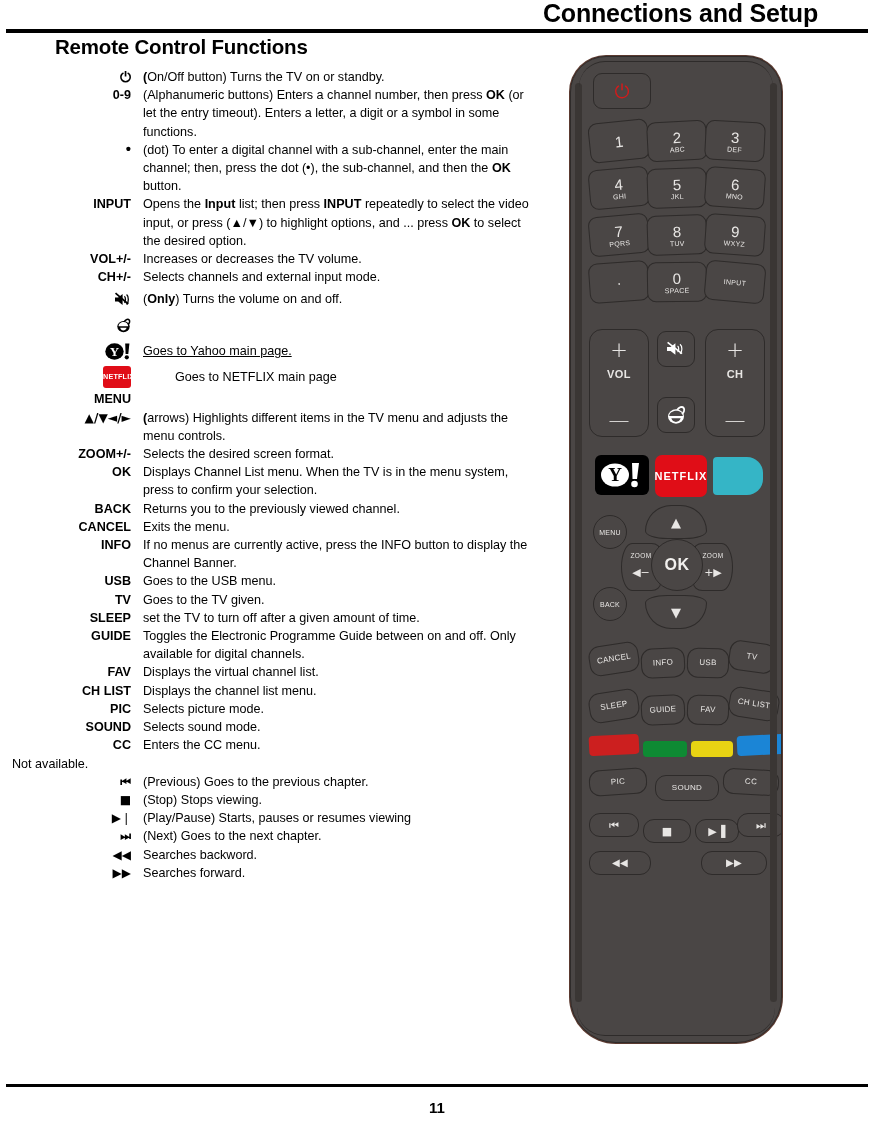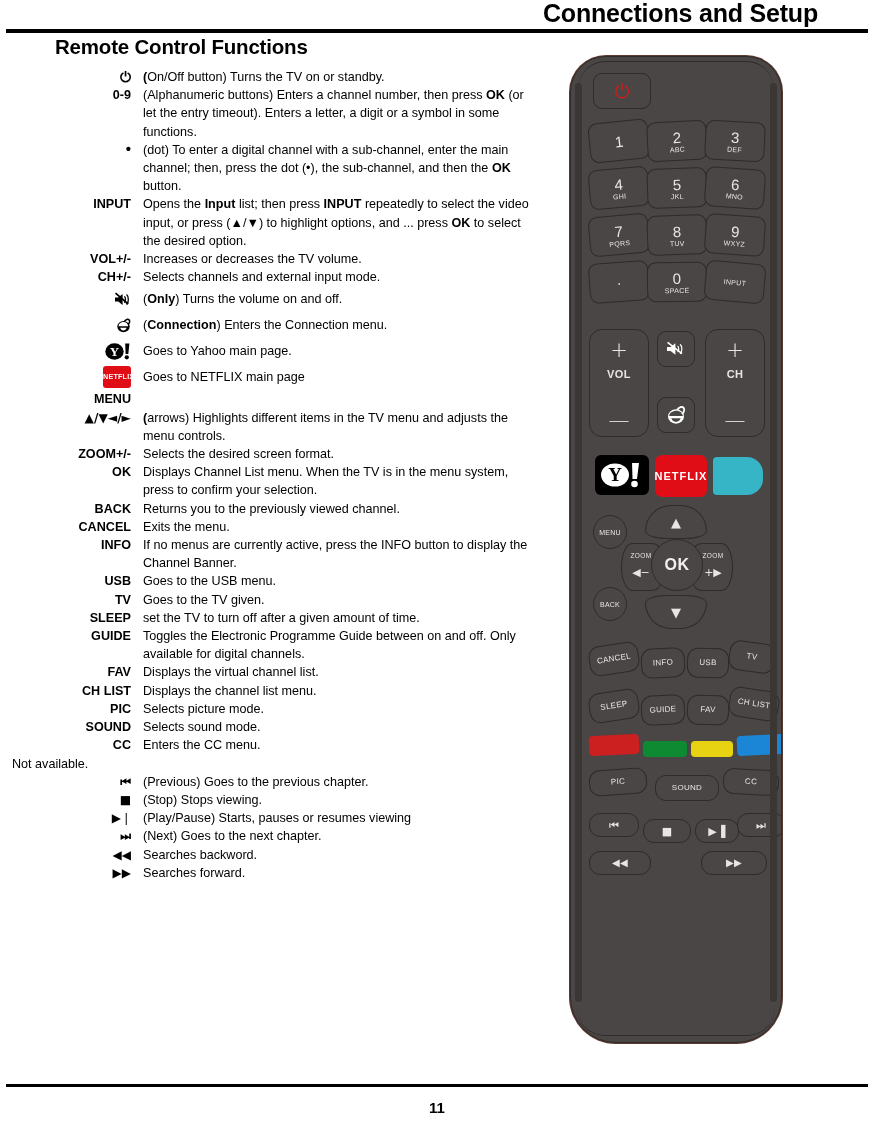--- a/index.html
+++ b/index.html
@@ -377,42 +377,41 @@
         <div class="term icon-term tall">
           <span class="ico-conn">
             <svg width="15" height="15" viewBox="0 0 15 15">
               <ellipse cx="7.5" cy="8.6" rx="6.2" ry="5.6" fill="#000"></ellipse>
               <path d="M2.6 8.2h9.6c.1-2.4-1.9-4.2-4.6-4.2-2.8 0-5 1.9-5 4.2z" fill="#fff"></path>
               <path d="M4.1 9.8h6.6c-.5 1.6-1.9 2.6-3.4 2.6-1.4 0-2.7-1-3.2-2.6z" fill="#fff"></path>
               <path d="M8.2 3.6c1.4-2.1 3.9-2.9 5-1.6 1 1.2.3 3.3-1.3 4.6" stroke="#000" stroke-width="1.5" fill="none"></path>
             </svg>
           </span>
         </div>
-        <div class="desc" style="padding-top: 4px;">(<b>Connection</b>) Enters the Connection menu.</div>
       </div>
       <div class="row">
         <div class="term icon-term tall">
           <span class="ico-yahoo">
             <svg width="26" height="17" viewBox="0 0 26 17">
               <ellipse cx="9.5" cy="8.5" rx="9.2" ry="8.2" fill="#000"></ellipse>
               <text x="9.5" y="13" font-family="Liberation Serif, serif" font-size="13" font-weight="bold" fill="#fff" text-anchor="middle">Y</text>
               <path d="M20.2 0.6h4.2l-1.1 10.3h-2.7z" fill="#000"></path>
               <ellipse cx="21.8" cy="14.3" rx="2.1" ry="2.1" fill="#000"></ellipse>
             </svg>
           </span>
         </div>
-        <div class="desc" style="padding-top: 4px;">Goes to Yahoo main page.</div>
+        <div class="desc" style="padding-top: 4px; text-decoration: underline;">Goes to Yahoo main page.</div>
       </div>
       <div class="row">
         <div class="term icon-term tall">
           <span class="ico-netflix">
             <span>NETFLIX</span>
           </span>
         </div>
-        <div class="desc" style="padding-top: 4px;">Goes to NETFLIX main page</div>
+        <div class="desc" style="padding-top: 4px; margin-left: 32px;">Goes to NETFLIX main page</div>
       </div>
       <div class="row">
         <div class="term">MENU</div>
       </div>
       <div class="row">
         <div class="term"><span class="g-arrows">▲/▼◄/►</span></div>
         <div class="desc"><b>(</b>arrows)  Highlights different items in the TV menu and adjusts the menu controls.</div>
       </div>
       <div class="row">
         <div class="term">ZOOM+/-</div>

